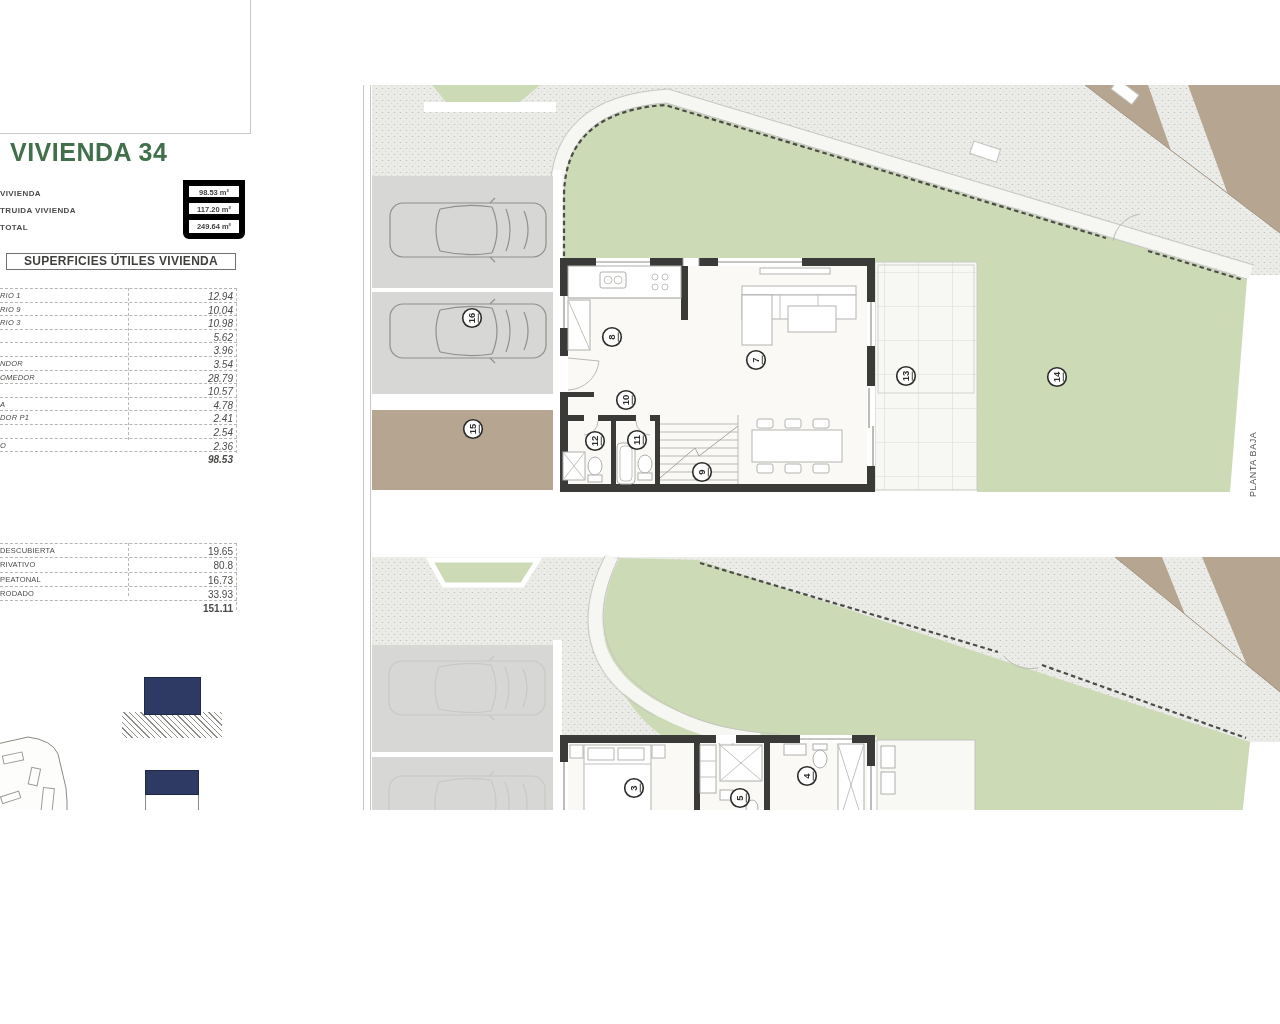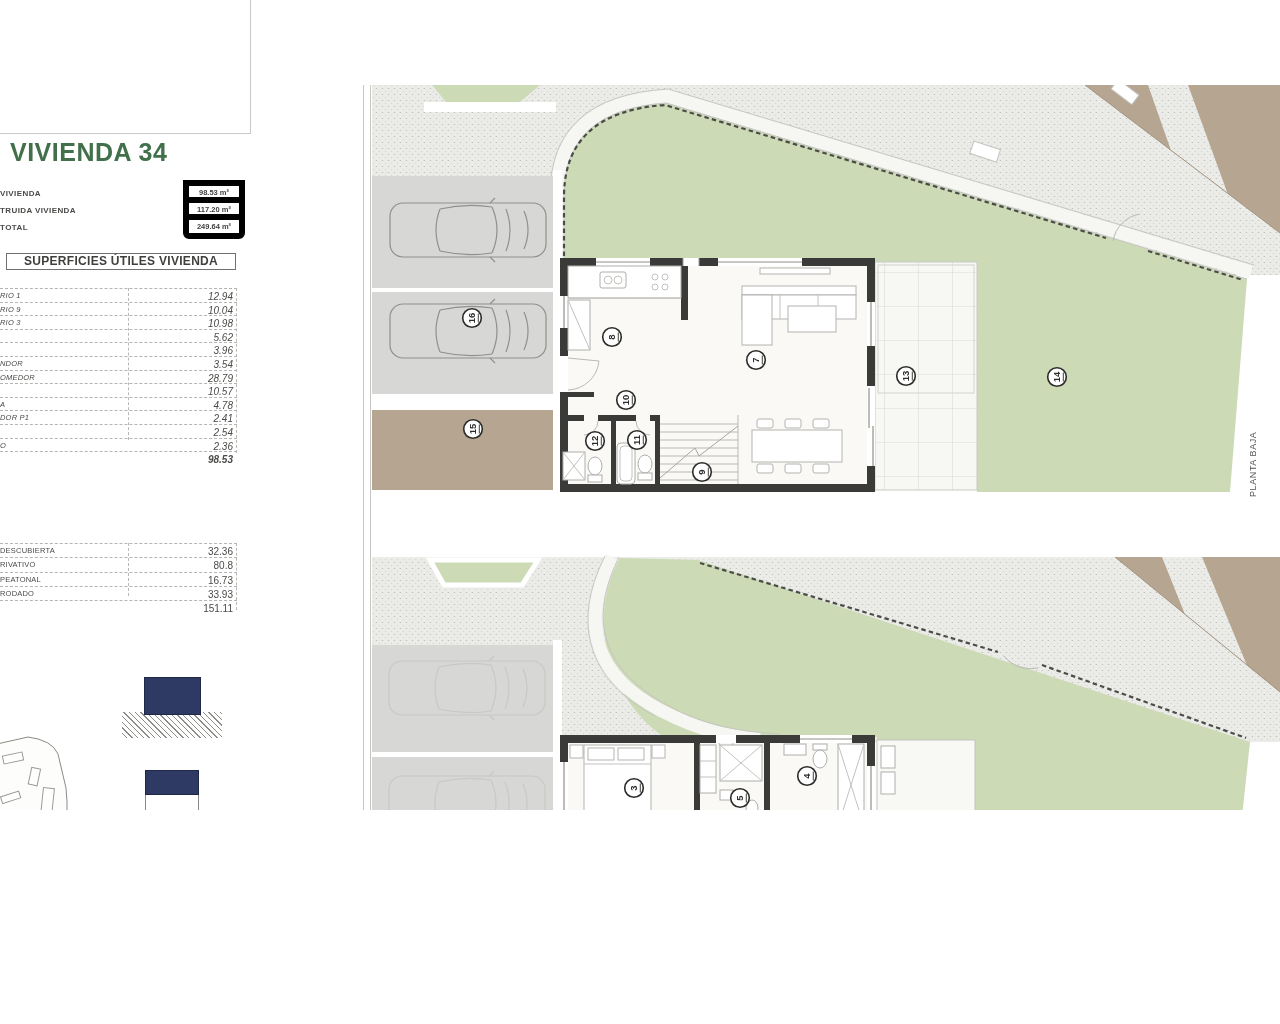--- a/index.html
+++ b/index.html
@@ -139,36 +139,36 @@
     <div class="trow">
         <span class="tval" style="font-weight:bold">98.53</span>
       </div>
     <div class="vdash" style="left:128px;top:0;height:152px;"></div>
     <div class="vdash" style="left:236px;top:0;height:165px;"></div>
   </div>
 
   <div class="abs tbl" style="top:543px;">
     <div class="trow2">
         <span class="tlab">DESCUBIERTA</span>
-        <span class="tval">32.36</span>
+        <span class="tval">19.65</span>
       </div>
     <div class="trow2">
         <span class="tlab">RIVATIVO</span>
         <span class="tval">80.8</span>
       </div>
     <div class="trow2">
         <span class="tlab">PEATONAL</span>
         <span class="tval">16.73</span>
       </div>
     <div class="trow2">
         <span class="tlab">RODADO</span>
         <span class="tval">33.93</span>
       </div>
     <div class="trow2">
-        <span class="tval" style="font-weight:normal">151.11</span>
+        <span class="tval" style="font-weight:bold">151.11</span>
       </div>
     <div class="vdash" style="left:128px;top:0;height:53px;"></div>
     <div class="vdash" style="left:236px;top:0;height:67px;"></div>
   </div>
 
   <div class="abs" id="key-hatch"></div>
   <div class="abs" id="key-navy"></div>
   <div class="abs" id="key-stack">
     <div class="stackrow"></div>
     <div class="stackrow"></div>

